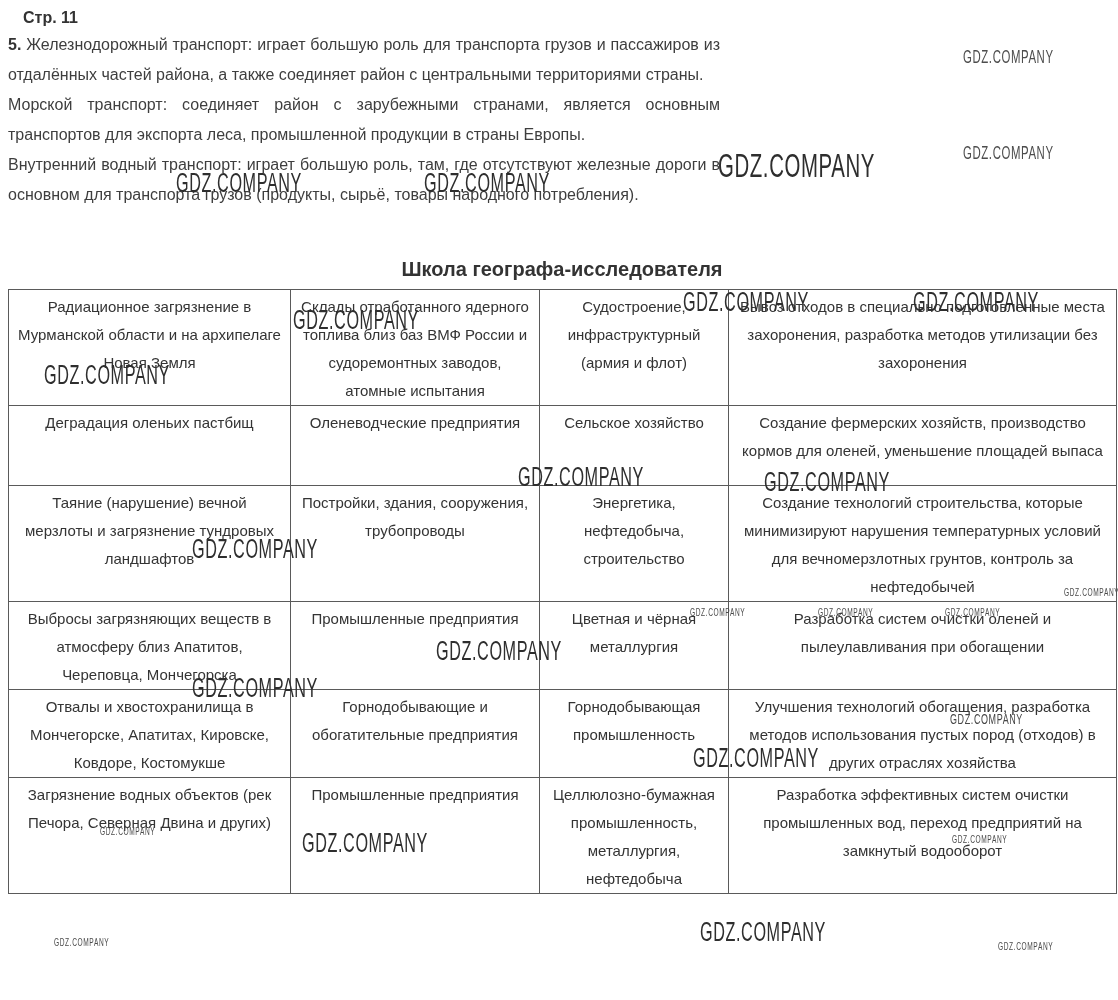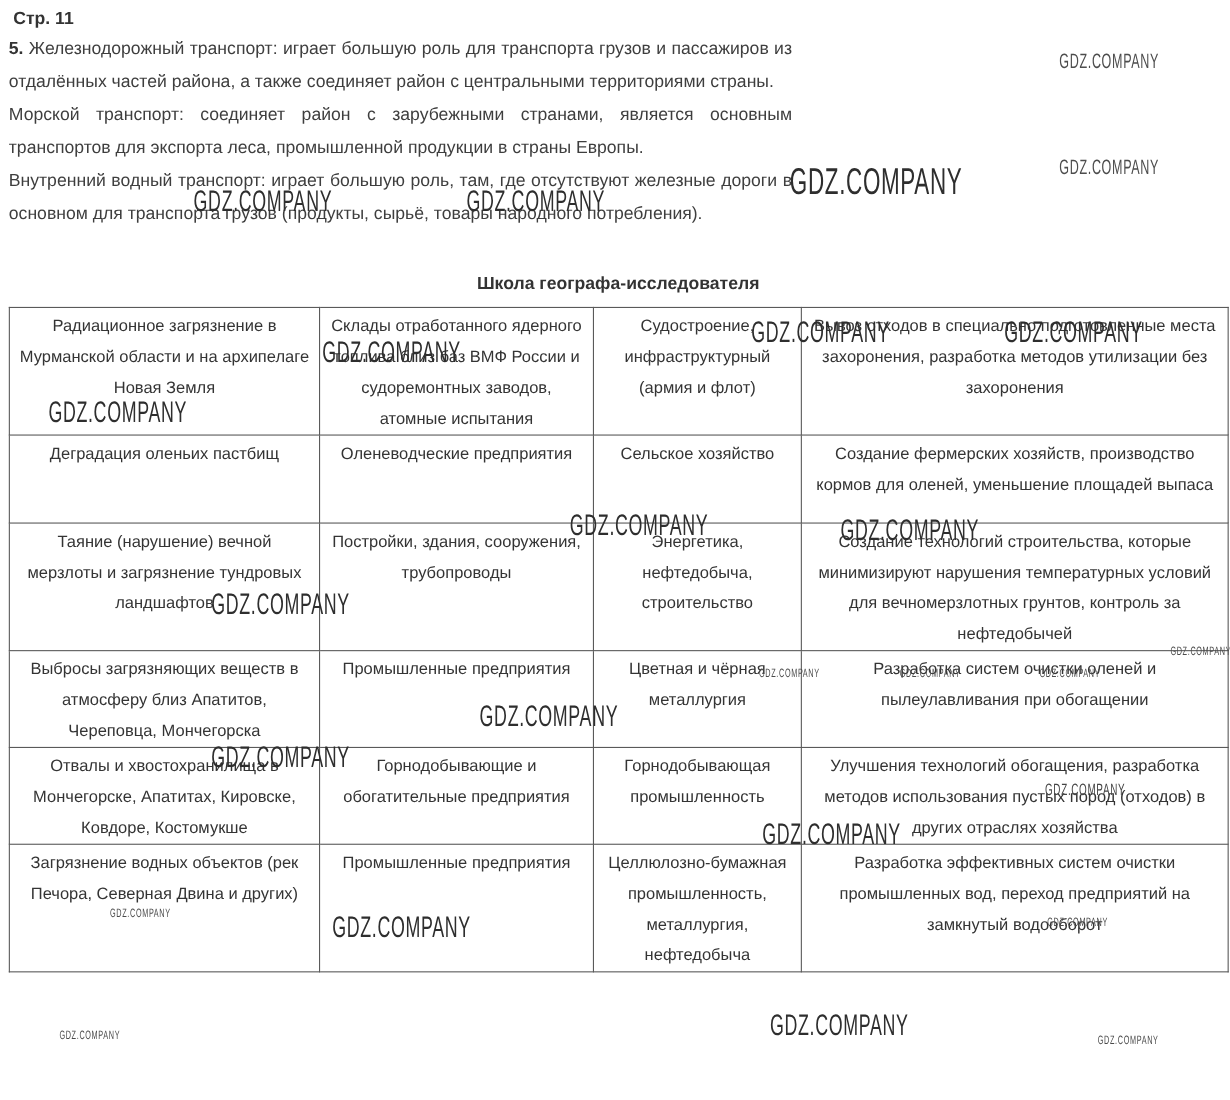--- a/index.html
+++ b/index.html
@@ -2,27 +2,27 @@
 <html><head>
 <meta charset="utf-8">
 <style>
   html,body{margin:0;padding:0;background:#ffffff;}
   .page{
     position:relative; width:1118px; height:1000px; overflow:hidden;
     background:#ffffff; color:#3d3d3d;
     font-family:"Liberation Sans","DejaVu Sans",sans-serif;
     padding:8px 0 0 8px; box-sizing:border-box;
   }
-  .page-label{font-size:16px; font-weight:bold; color:#333; line-height:20px; margin:0 0 2px 4px;}
+  .page-label{font-size:16px; font-weight:bold; color:#333; line-height:20px; margin:0 0 2px 15px;}
   .paras{width:712px;}
   .para{margin:0; font-size:16px; line-height:30px; text-align:justify; color:#3e3e3e;}
   .para .num{font-weight:bold; color:#333;}
   .table-heading{
-    width:1108px; text-align:center; font-size:16px; font-weight:bold; color:#333;
-    margin-top:38px; line-height:22px;
+    width:1108px; text-align:center; font-size:20px; font-weight:bold; color:#333;
+    margin-top:48px; line-height:22px;
   }
   table.eco{
     table-layout:fixed; border-collapse:collapse; width:1108px; margin-top:9px;
   }
   table.eco col.c1{width:282px;} table.eco col.c2{width:249px;}
   table.eco col.c3{width:189px;} table.eco col.c4{width:388px;}
   table.eco th, table.eco td{
     border:1.5px solid #5a5a5a; vertical-align:top; text-align:center;
     padding:3px 8px 0 8px; font-size:15px; color:#343434; overflow:hidden;
   }

